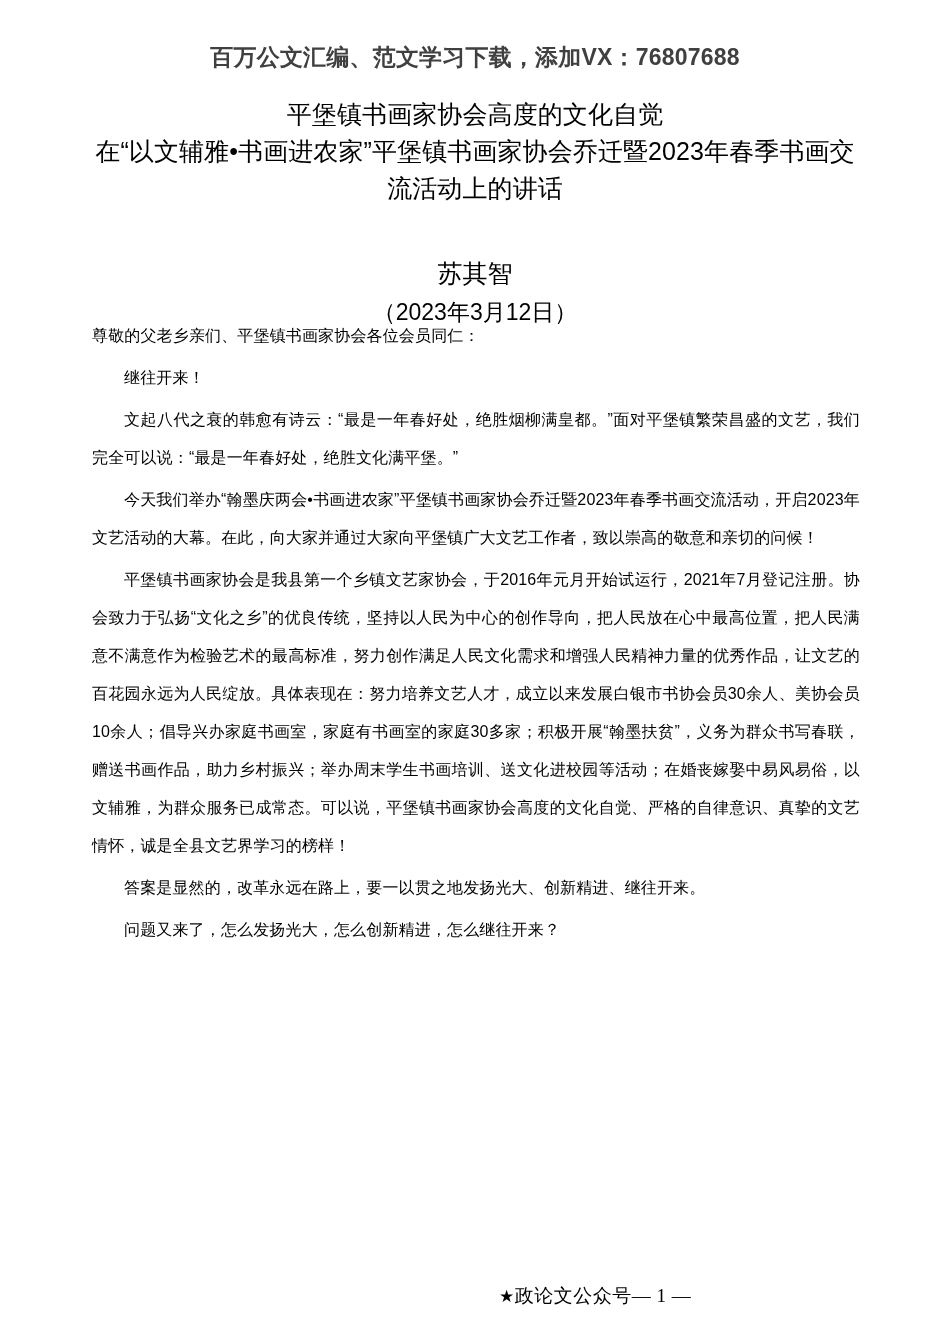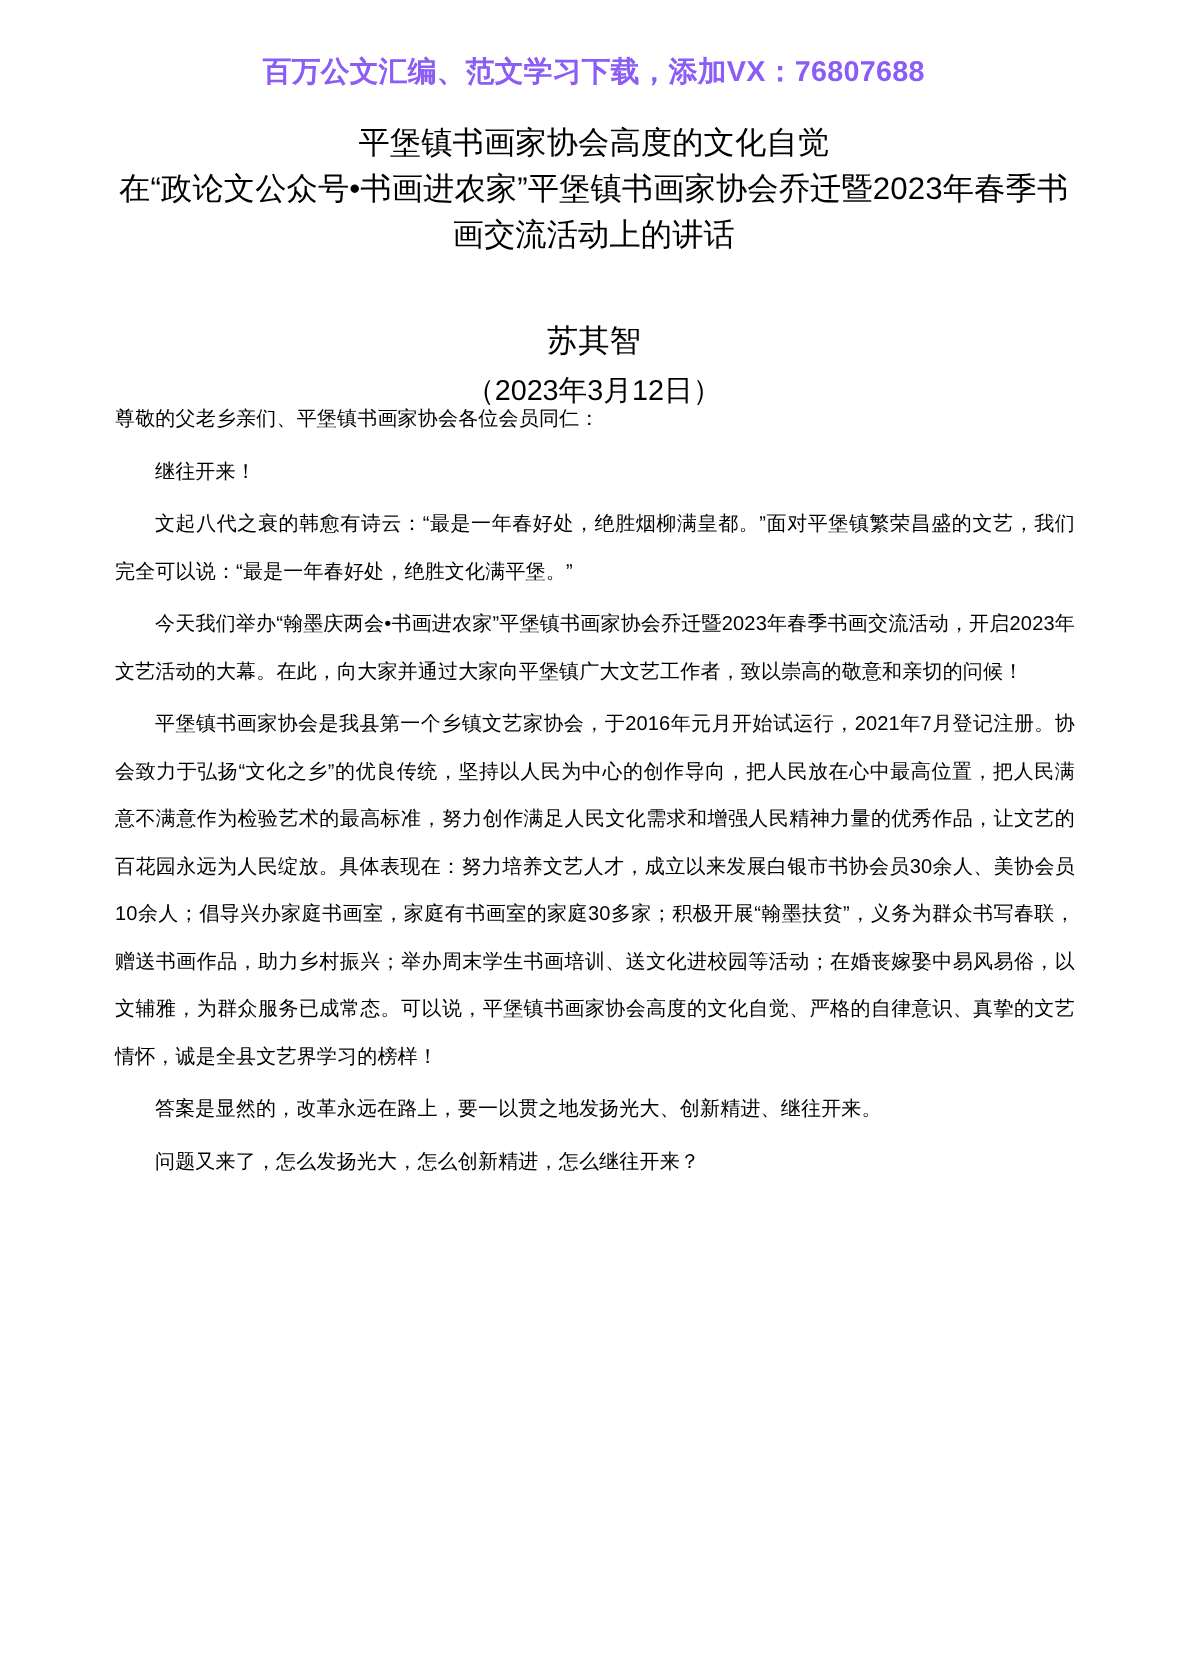--- a/index.html
+++ b/index.html
@@ -20,21 +20,21 @@
     box-sizing: border-box;
   }
 
   
   .promo-banner {
     position: absolute;
     top: 42px;
     left: 0;
     width: 950px;
     text-align: center;
-    color: #8b5cf6;
+    color: #404040;
     font-size: 23px;
     font-weight: 700;
     letter-spacing: 0.2px;
     white-space: nowrap;
   }
 
   
   .title-block {
     position: absolute;
     top: 96px;
@@ -112,29 +112,32 @@
 </style>
 </head>
 <body>
 
 <div class="page">
 
   <div class="promo-banner">百万公文汇编、范文学习下载，添加VX：76807688</div>
 
   <div class="title-block">
     <div class="title-line">平堡镇书画家协会高度的文化自觉</div>
-    <div class="title-line wrap">在“政论文公众号•书画进农家”平堡镇书画家协会乔迁暨2023年春季书画交流活动上的讲话</div>
+    <div class="title-line wrap">在“以文辅雅•书画进农家”平堡镇书画家协会乔迁暨2023年春季书画交流活动上的讲话</div>
     <div class="author-line">苏其智</div>
     <div class="date-line">（2023年3月12日）</div>
   </div>
 
   <div class="body-block">
     <p class="para">尊敬的父老乡亲们、平堡镇书画家协会各位会员同仁：</p>
     <p class="para indent">继往开来！</p>
     <p class="para indent">文起八代之衰的韩愈有诗云：“最是一年春好处，绝胜烟柳满皇都。”面对平堡镇繁荣昌盛的文艺，我们完全可以说：“最是一年春好处，绝胜文化满平堡。”</p>
     <p class="para indent">今天我们举办“翰墨庆两会•书画进农家”平堡镇书画家协会乔迁暨2023年春季书画交流活动，开启2023年文艺活动的大幕。在此，向大家并通过大家向平堡镇广大文艺工作者，致以崇高的敬意和亲切的问候！</p>
     <p class="para indent">平堡镇书画家协会是我县第一个乡镇文艺家协会，于2016年元月开始试运行，2021年7月登记注册。协会致力于弘扬“文化之乡”的优良传统，坚持以人民为中心的创作导向，把人民放在心中最高位置，把人民满意不满意作为检验艺术的最高标准，努力创作满足人民文化需求和增强人民精神力量的优秀作品，让文艺的百花园永远为人民绽放。具体表现在：努力培养文艺人才，成立以来发展白银市书协会员30余人、美协会员10余人；倡导兴办家庭书画室，家庭有书画室的家庭30多家；积极开展“翰墨扶贫”，义务为群众书写春联，赠送书画作品，助力乡村振兴；举办周末学生书画培训、送文化进校园等活动；在婚丧嫁娶中易风易俗，以文辅雅，为群众服务已成常态。可以说，平堡镇书画家协会高度的文化自觉、严格的自律意识、真挚的文艺情怀，诚是全县文艺界学习的榜样！</p>
     <p class="para indent">答案是显然的，改革永远在路上，要一以贯之地发扬光大、创新精进、继往开来。</p>
     <p class="para indent">问题又来了，怎么发扬光大，怎么创新精进，怎么继往开来？</p>
   </div>
 
+  <div class="footer">
+    <span class="footer-inner"><span class="footer-star">★</span><span>政论文公众号</span><span>—</span>&nbsp;<span class="footer-pageno">1</span>&nbsp;<span>—</span></span>
+  </div>
 
 </div>
 
 </body></html>

